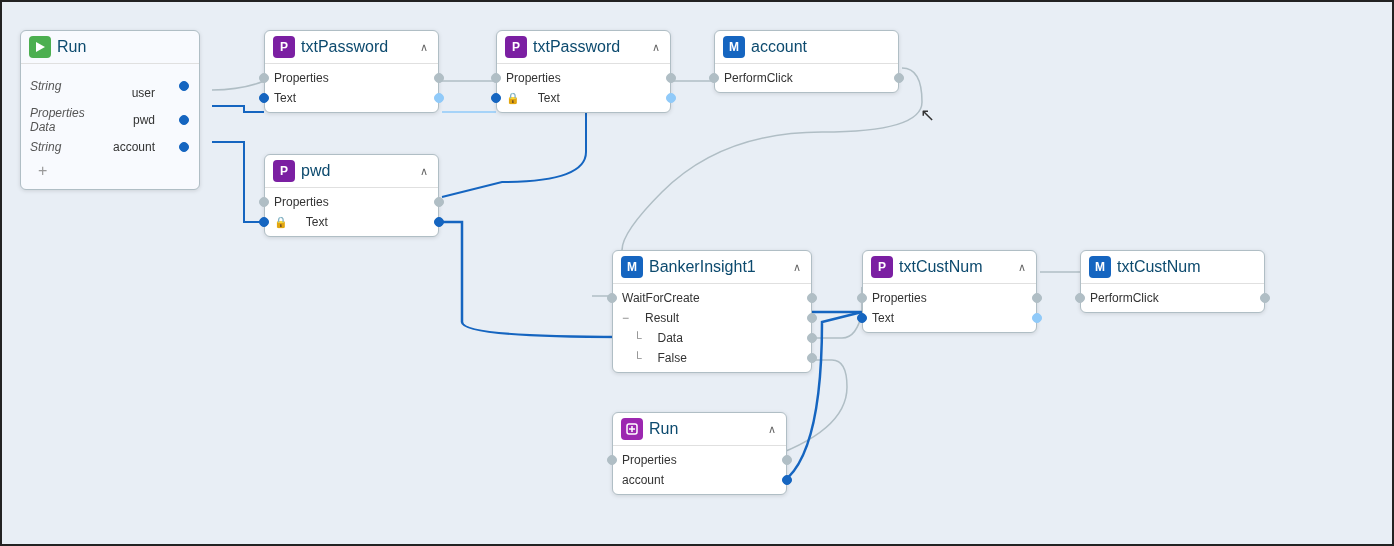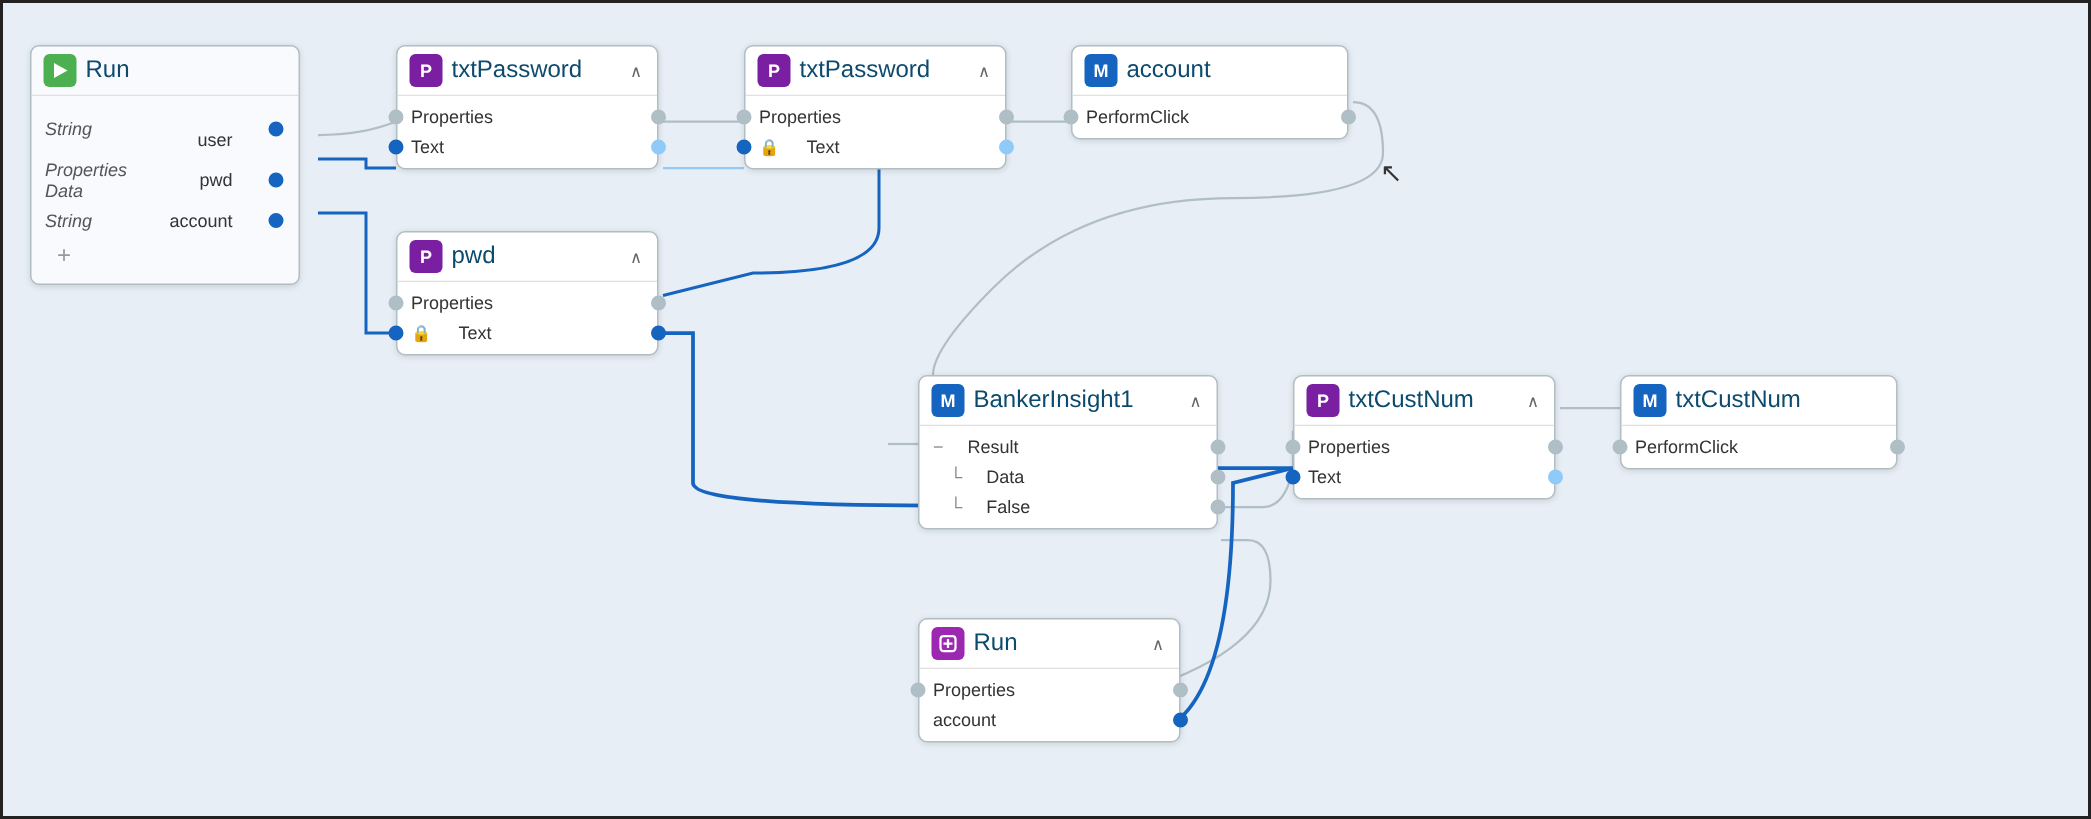--- a/index.html
+++ b/index.html
@@ -360,20 +360,25 @@
   </div>
 
   <div class="node banker-node">
     <div class="node-header">
       <div class="node-icon icon-blue">M</div>
       <span class="node-title">BankerInsight1</span>
       <span class="node-chevron">∧</span>
     </div>
     <div class="node-body">
       <div class="node-row" style="position:relative;">
+        <div class="port port-gray" style="position:absolute;left:-6px;top:50%;transform:translateY(-50%);"></div>
+        <span class="row-label">WaitForCreate</span>
+        <div class="port port-gray" style="position:absolute;right:-6px;top:50%;transform:translateY(-50%);"></div>
+      </div>
+      <div class="node-row" style="position:relative;">
         <span class="tree-line">−</span>
         <span class="row-label">Result</span>
         <div class="port port-gray" style="position:absolute;right:-6px;top:50%;transform:translateY(-50%);"></div>
       </div>
       <div class="node-row" style="position:relative; padding-left:20px;">
         <span class="tree-line">└</span>
         <span class="row-label">Data</span>
         <div class="port port-gray" style="position:absolute;right:-6px;top:50%;transform:translateY(-50%);"></div>
       </div>
       <div class="node-row" style="position:relative; padding-left:20px;">

